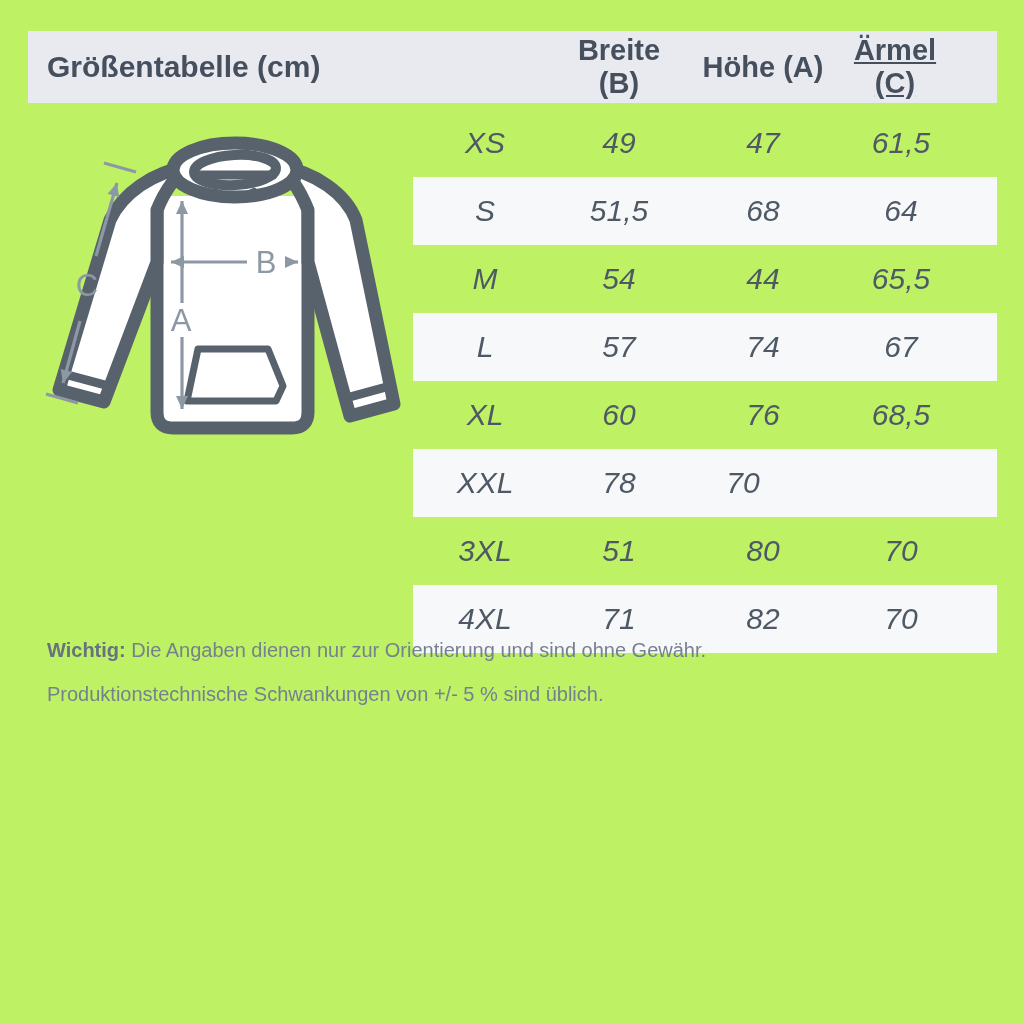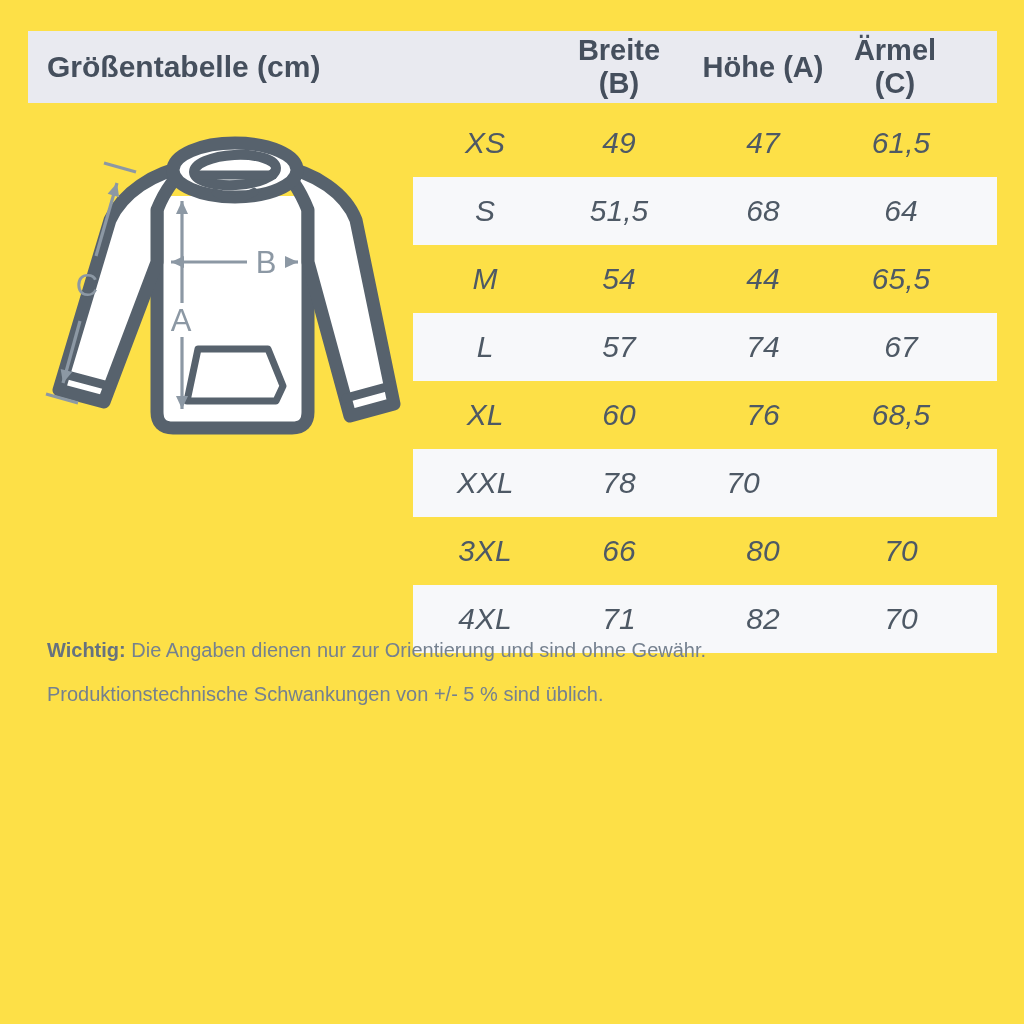--- a/index.html
+++ b/index.html
@@ -1,31 +1,31 @@
 <!DOCTYPE html>
 <html><head>
 <meta charset="utf-8">
 <style>
   html,body { margin:0; padding:0; background:#ffffff; }
   .page {
-    position:relative; width:1024px; height:1024px; background:#fde047;
+    position:relative; width:1024px; height:1024px; background:#bef264;
     font-family:"Liberation Sans", sans-serif; overflow:hidden;
   }
   .header-band {
     position:absolute; left:28px; top:31px; width:969px; height:72px;
     background:#E9EAF0;
     display:grid; grid-template-columns:385px 144px 124px 164px 152px;
     align-items:center;
   }
   .title {
     padding-left:19px; font-size:30px; font-weight:bold; color:#454F5D;
     white-space:nowrap;
   }
   .col-h { text-align:center; font-size:29px; font-weight:bold; color:#454F5D; }
-  .col-h.last { padding-right:52px; }
+  .col-h.last { padding-right:52px;text-decoration:underline; }
   .rows { position:absolute; left:413px; top:109px; width:584px; }
   .row {
     height:68px; display:grid; grid-template-columns:144px 124px 164px 152px;
     align-items:center;
     font-style:italic;
   }
   .row.alt { background:#F7F8FA; }
   .cell { text-align:center; font-size:30px; color:#4E5965; }
   .cell.last { padding-right:40px; }
   .diagram { position:absolute; left:40px; top:115px; width:370px; height:340px; }
@@ -122,21 +122,21 @@
       <div class="cell">76</div>
       <div class="cell last">68,5</div>
     </div>
     <div class="row alt">
       <div class="cell">XXL</div>
       <div class="cell">78</div>
       <div class="cell last">70</div>
     </div>
     <div class="row">
       <div class="cell">3XL</div>
-      <div class="cell">66</div>
+      <div class="cell">51</div>
       <div class="cell">80</div>
       <div class="cell last">70</div>
     </div>
     <div class="row alt">
       <div class="cell">4XL</div>
       <div class="cell">71</div>
       <div class="cell">82</div>
       <div class="cell last">70</div>
     </div>
   </div>

